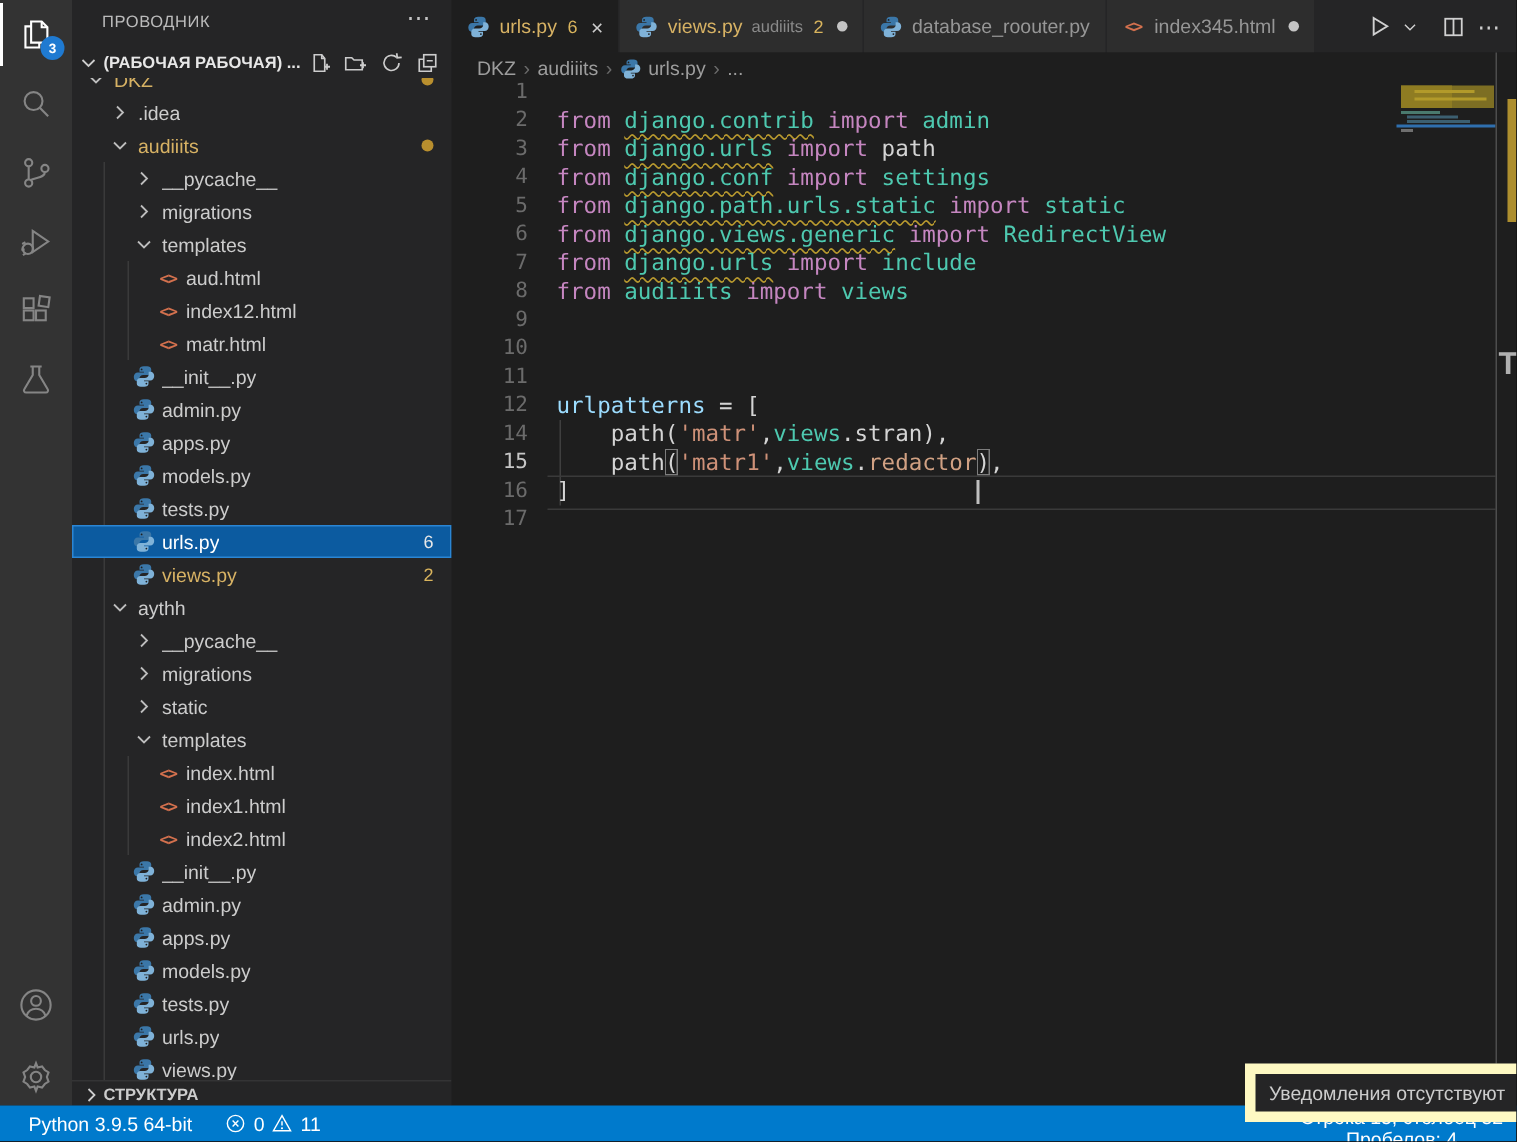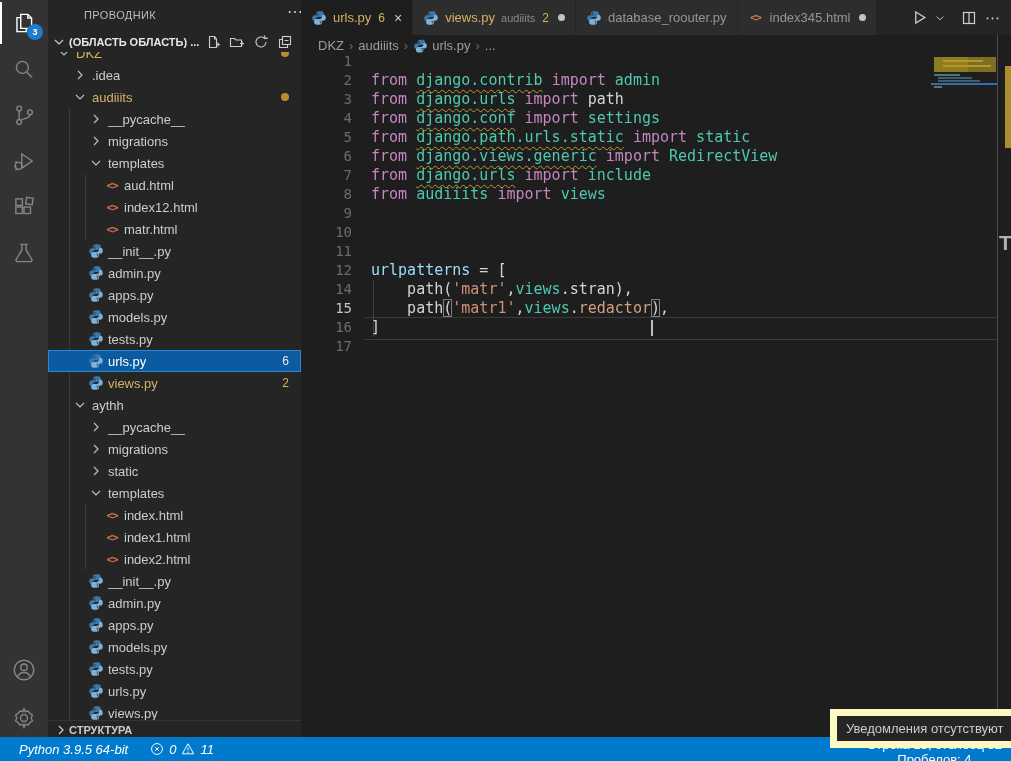--- a/index.html
+++ b/index.html
@@ -9,21 +9,21 @@
   #activitybar{position:absolute;left:0;top:0;width:48px;height:737px;background:#333333;z-index:4;}
   .act-item{position:relative;width:48px;height:46px;display:flex;align-items:center;justify-content:center;cursor:pointer;}
   .act-item svg{stroke:#858585;fill:none;stroke-width:1.3px;}
   .act-item.active svg{stroke:#ffffff;}
   .act-item.active::before{content:"";position:absolute;left:0;top:2px;width:2px;height:42px;background:#ffffff;}
   .act-badge{position:absolute;right:5px;bottom:6px;min-width:16px;height:16px;border-radius:50%;
              background:#1f7ad1;color:#fff;font-size:9px;font-weight:bold;display:flex;align-items:center;justify-content:center;}
   .act-bottom{position:absolute;left:0;width:48px;display:flex;justify-content:center;}
   
   #sidebar{position:absolute;left:48px;top:0;width:253px;height:737px;background:#252526;overflow:hidden;}
-  #sidebar-title{position:absolute;left:16px;top:0;width:253px;height:32px;background:#252526;z-index:3;text-align:right;}
+  #sidebar-title{position:absolute;left:0;top:0;width:253px;height:32px;background:#252526;z-index:3;text-align:right;}
   #sidebar-title .t{position:absolute;left:20px;top:9px;font-size:11px;letter-spacing:.4px;color:#bbbbbb;}
   #sidebar-title .more{position:absolute;right:14px;top:2px;font-size:16px;color:#c5c5c5;cursor:pointer;}
   #ws-header{position:absolute;left:0;top:32px;width:253px;height:20px;background:#252526;z-index:3;
              display:flex;align-items:center;font-size:11px;font-weight:bold;color:#e7e7e7;}
   #ws-header .chev{margin-left:3px;display:flex;}
   #ws-header .lbl{margin-left:2px;white-space:nowrap;}
   #ws-header .acts{margin-left:auto;margin-right:8px;display:flex;gap:8px;}
   #ws-header .acts span{display:flex;cursor:pointer;}
   #ws-header .acts svg{stroke:#cccccc;fill:none;stroke-width:1.1px;}
   #tree{position:absolute;left:0;top:0;width:253px;height:737px;z-index:1;}
@@ -83,21 +83,21 @@
   #cursor{position:absolute;left:651px;top:320px;width:1.5px;height:16px;background:#bfbfbf;}
   
   #minimap{position:absolute;left:931px;top:55px;width:66px;height:90px;z-index:2;}
   #minimap div{position:absolute;}
   #scrollbar{position:absolute;left:997px;top:35px;width:14px;height:702px;border-left:1px solid #4d4d4d;z-index:2;}
   #ovr-warn{position:absolute;left:7px;top:31px;width:6px;height:82px;background:#ad8e2e;}
   #sb-t{position:absolute;left:1px;top:196px;color:#b0b0b0;font-size:21px;font-weight:bold;font-family:"Liberation Sans",sans-serif;}
   
   #statusbar{position:absolute;left:0;top:737px;width:1011px;height:24px;background:#007ACC;z-index:5;
              display:flex;align-items:center;font-size:13px;color:#ffffff;}
-  .sb-left{display:flex;align-items:center;margin-left:10px;gap:4px;font-style:italic;}
+  .sb-left{display:flex;align-items:center;margin-left:10px;gap:4px;}
   .sb-right{display:flex;align-items:center;margin-left:auto;height:24px;flex-direction:column;}
   .sb-item{display:flex;align-items:center;gap:5px;padding:0 9px;height:24px;cursor:pointer;white-space:nowrap;}
   .sb-item svg{display:block;}
   .sb-item.hl{background:rgba(255,255,255,.18);}
   
   #tooltip{position:absolute;left:830px;top:709px;height:25px;background:#252526;border:7px solid #fef9c3;
            color:#cccccc;font-size:13px;display:flex;align-items:center;padding:0 9px;z-index:10;white-space:nowrap;}
 </style>
 </head>
 <body>
@@ -522,21 +522,21 @@
       <span class="t">ПРОВОДНИК</span>
       <span class="more">⋯</span>
     </div>
 
     <div id="ws-header">
       <span class="chev">
         <svg width="16" height="16" viewBox="0 0 16 16">
             <path d="M4 6l4 4 4-4" fill="none" stroke="#cccccc" stroke-width="1.2"></path>
           </svg>
       </span>
-      <span class="lbl">(ОБЛАСТЬ ОБЛАСТЬ) ...</span>
+      <span class="lbl">(РАБОЧАЯ РАБОЧАЯ) ...</span>
       <span class="acts">
         <span>
             <svg width="16" height="16" viewBox="0 0 16 16">
               <path d="M9.5 2.5h-5v11h7V5z"></path>
               <path d="M9.5 2.5V5h2"></path>
               <path d="M11 10.5h4M13 8.5v4" stroke-width="1.2"></path>
             </svg>
           </span>
         <span>
             <svg width="16" height="16" viewBox="0 0 16 16">

